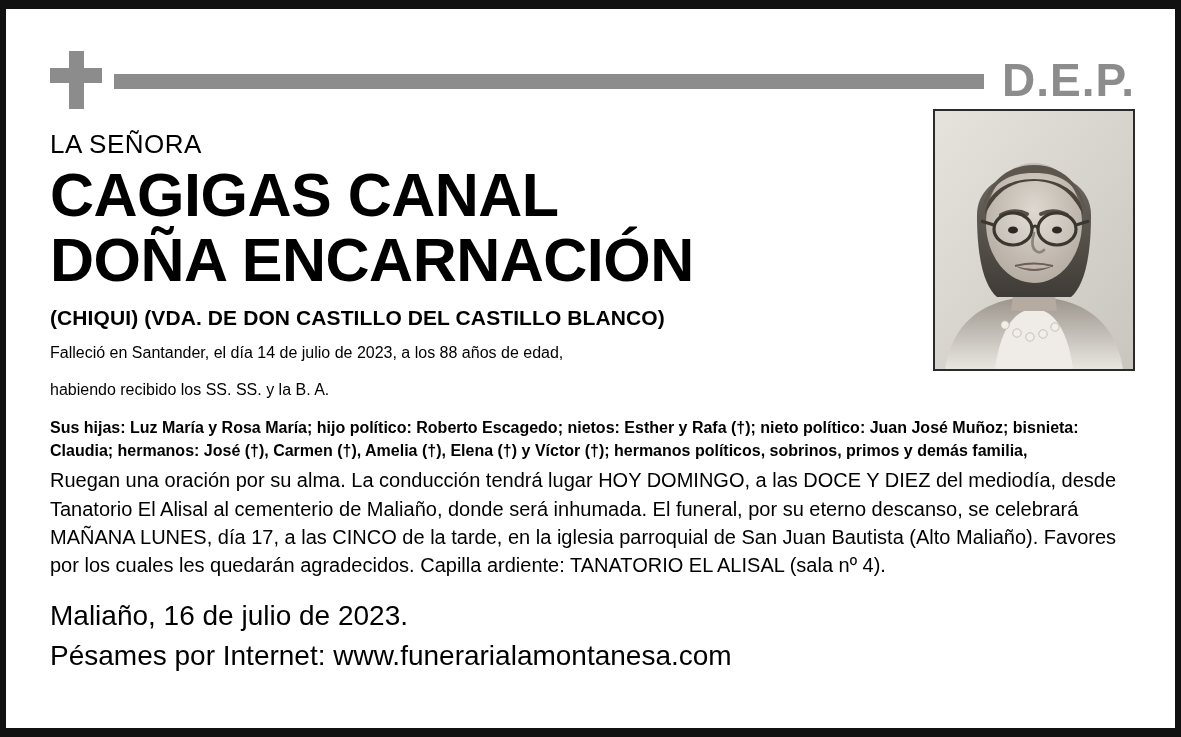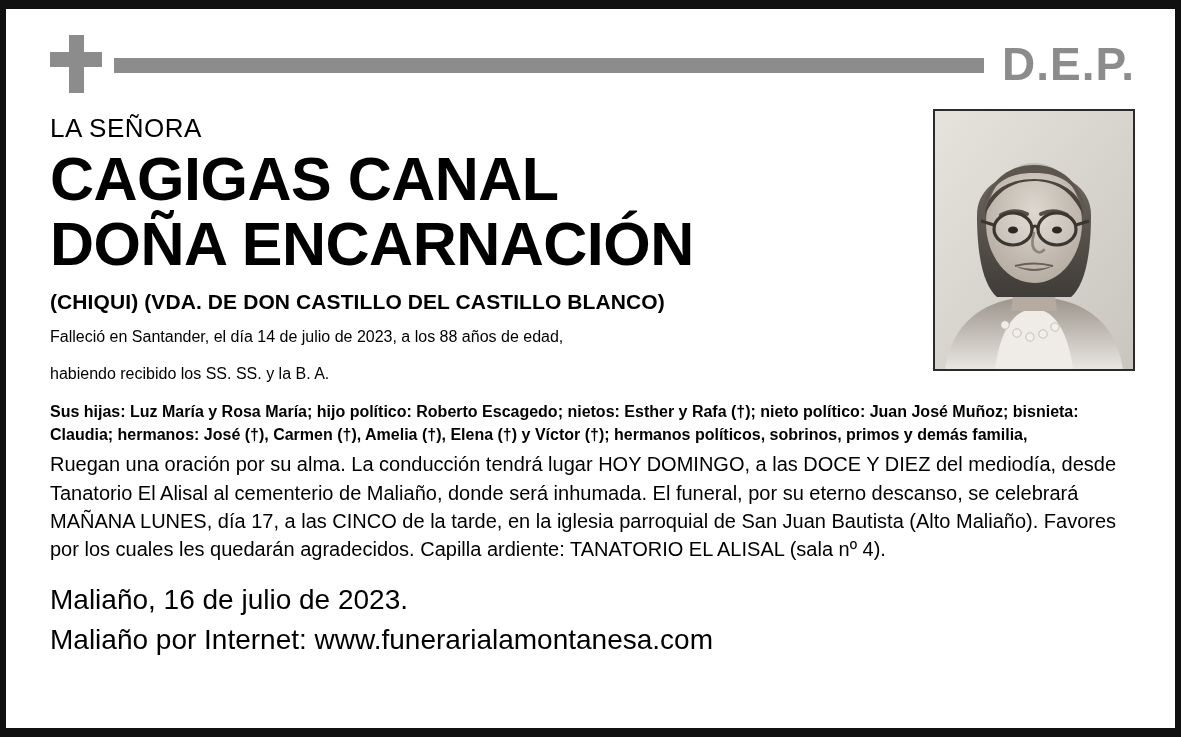--- a/index.html
+++ b/index.html
@@ -24,21 +24,21 @@
     border-bottom: 9px solid #111111;
     border-left: 6px solid #111111;
     border-right: 6px solid #111111;
     padding: 0;
   }
   .inner {
     position: relative;
     box-sizing: border-box;
     width: 100%;
     height: 100%;
-    padding: 18px 40px 10px 44px;
+    padding: 34px 40px 10px 44px;
   }
 
   
   .header-row {
     position: relative;
     height: 74px;
     display: flex;
     align-items: center;
   }
   .cross {
@@ -228,17 +228,17 @@
       <div class="name">DOÑA ENCARNACIÓN</div>
       <div class="alias">(CHIQUI) (VDA. DE DON CASTILLO DEL CASTILLO BLANCO)</div>
       <div class="death-line">Falleció en Santander, el día 14 de julio de 2023, a los 88 años de edad,</div>
       <div class="death-line">habiendo recibido los SS. SS. y la B. A.</div>
     </div>
 
     <div class="wide">
       <div class="family">Sus hijas: Luz María y Rosa María; hijo político: Roberto Escagedo; nietos: Esther y Rafa (†); nieto político: Juan José Muñoz; bisnieta: Claudia; hermanos: José (†), Carmen (†), Amelia (†), Elena (†) y Víctor (†); hermanos políticos, sobrinos, primos y demás familia,</div>
       <div class="body-text">Ruegan una oración por su alma. La conducción tendrá lugar HOY DOMINGO, a las DOCE Y DIEZ del mediodía, desde Tanatorio El Alisal al cementerio de Maliaño, donde será inhumada. El funeral, por su eterno descanso, se celebrará MAÑANA LUNES, día 17, a las CINCO de la tarde, en la iglesia parroquial de San Juan Bautista (Alto Maliaño). Favores por los cuales les quedarán agradecidos. Capilla ardiente: TANATORIO EL ALISAL (sala nº 4).</div>
       <div class="footer-line">Maliaño, 16 de julio de 2023.</div>
-      <div class="footer-line">Maliaño por Internet: www.funerarialamontanesa.com</div>
+      <div class="footer-line">Pésames por Internet: www.funerarialamontanesa.com</div>
     </div>
 
   </div>
 </div>
 
 </body></html>

